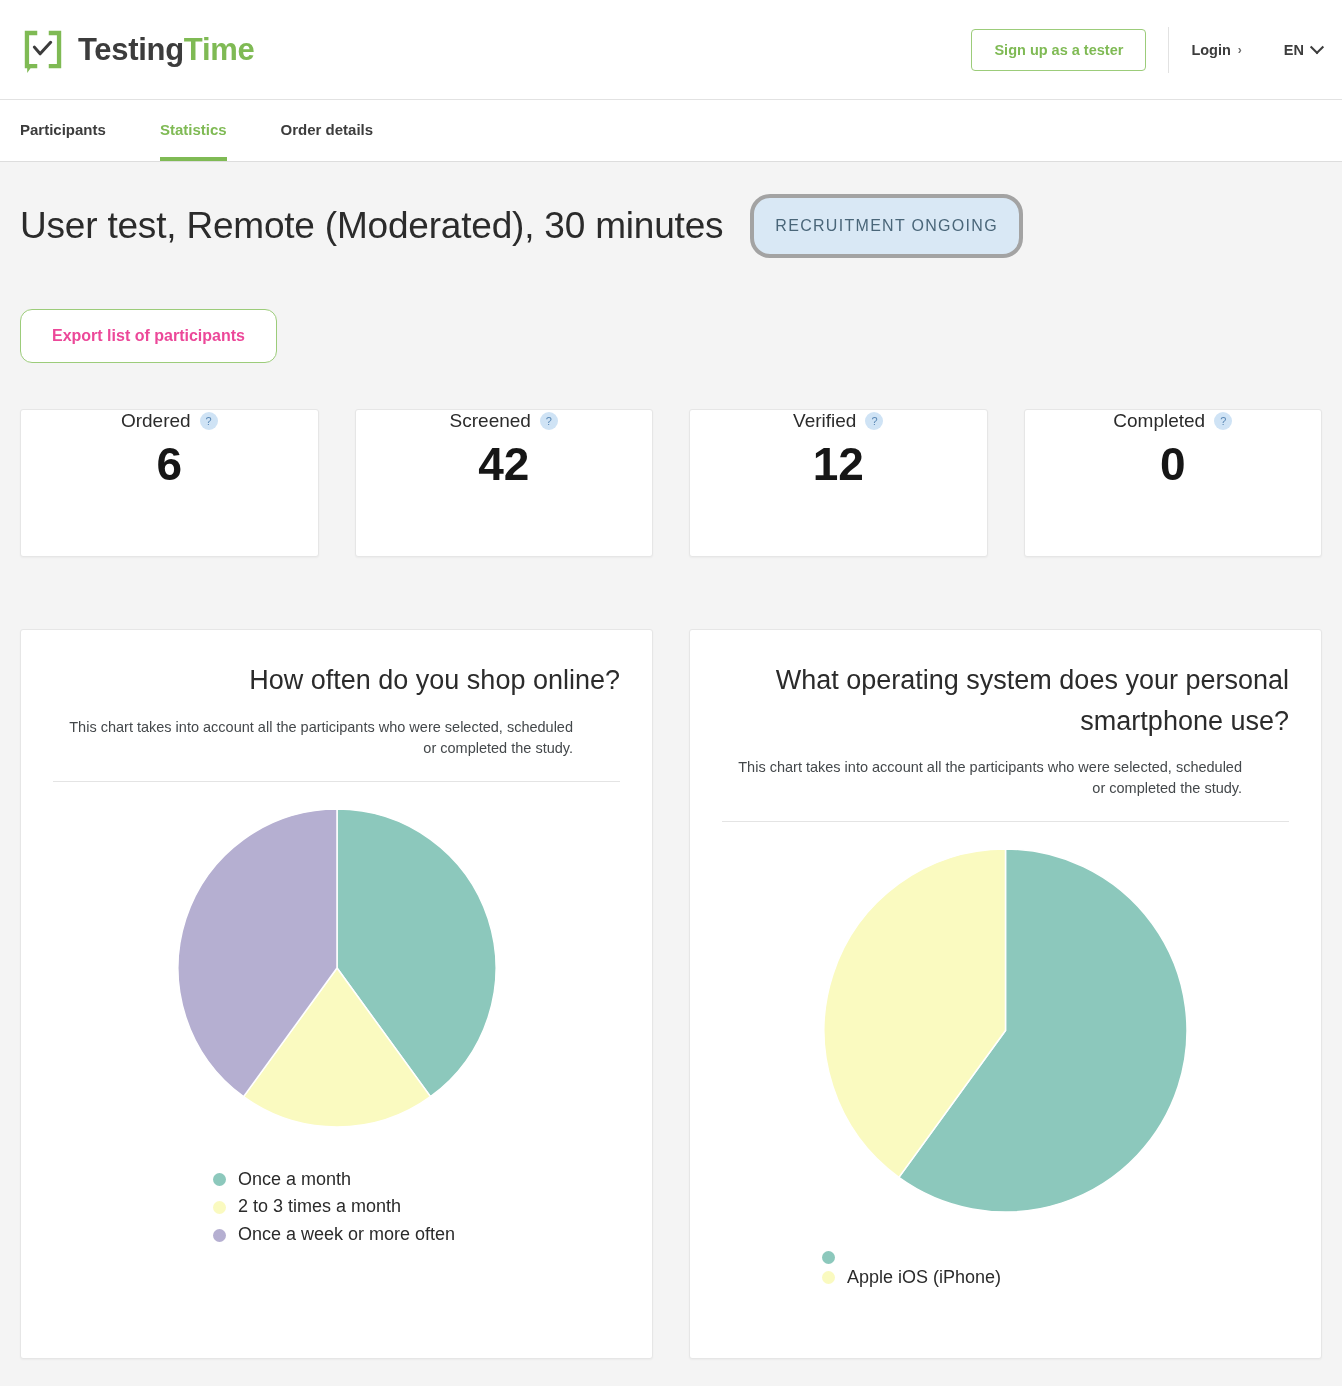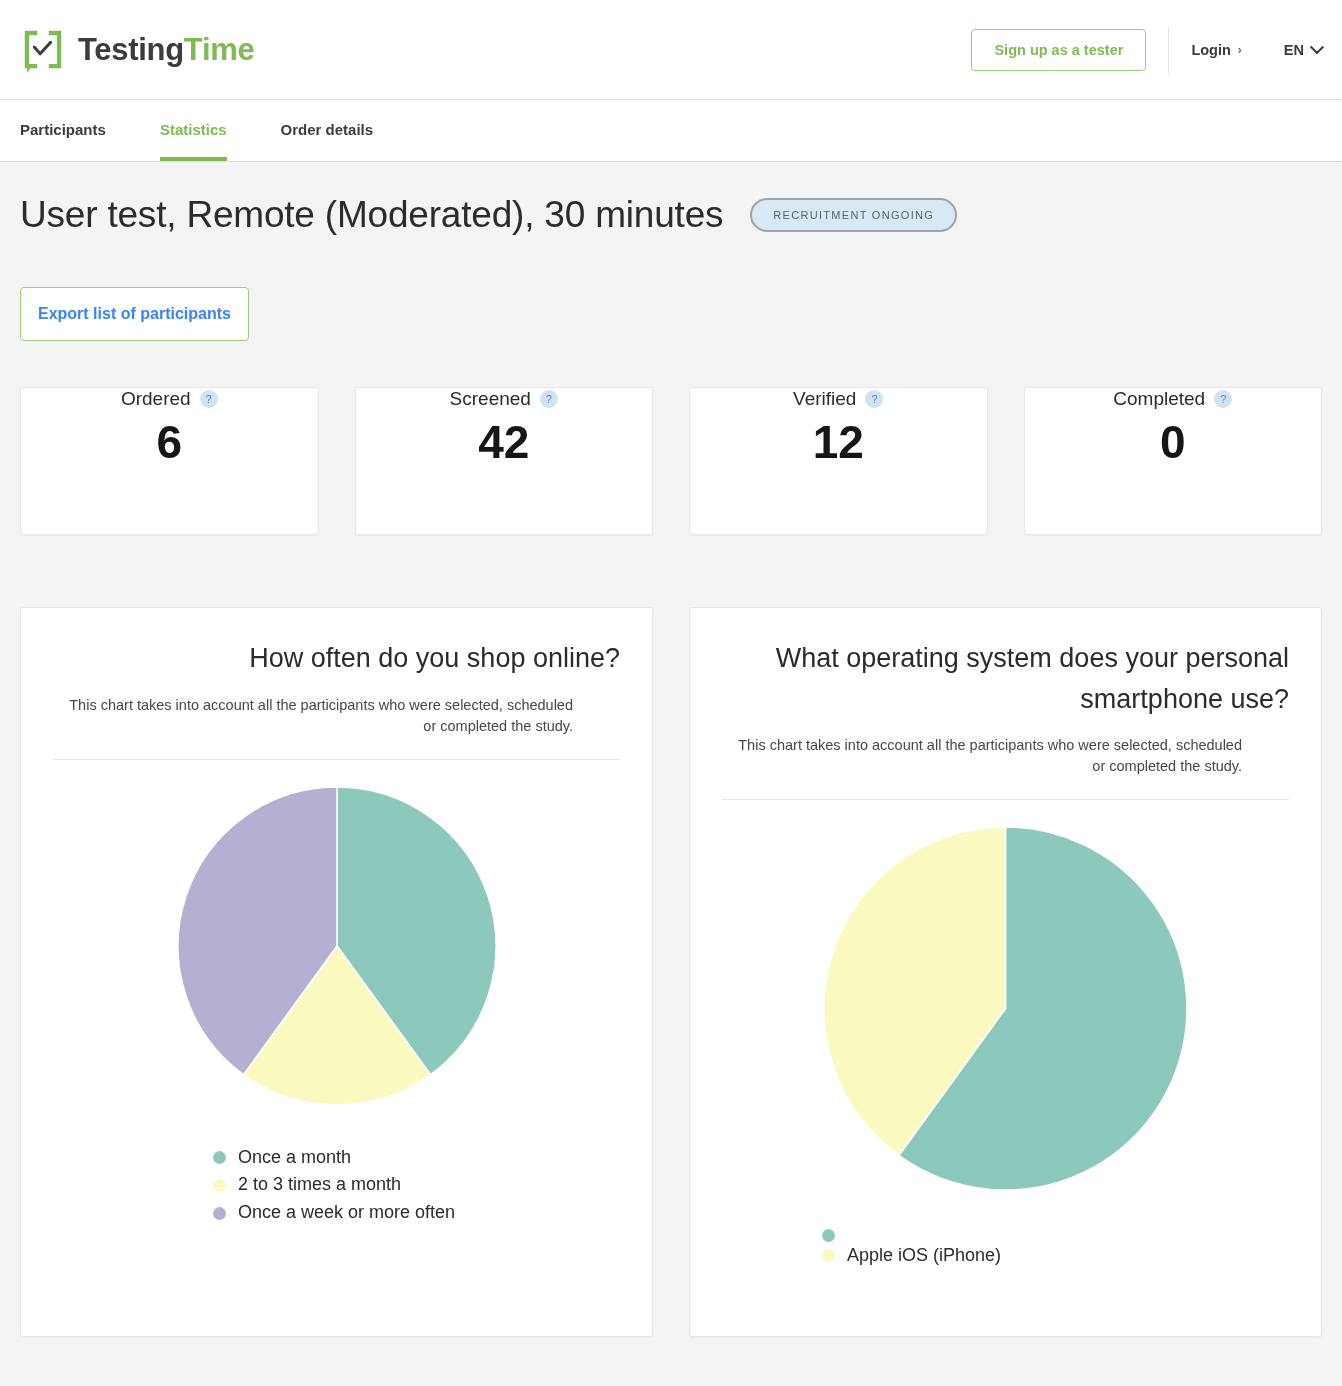--- a/index.html
+++ b/index.html
@@ -117,39 +117,39 @@
     padding-top: 32px;
   }
   .page-title {
     font-size: 37px;
     font-weight: normal;
     color: #2b2b2b;
     letter-spacing: -0.2px;
     white-space: nowrap;
   }
   .status-badge {
-    border: 2px solid #a3a3a3;
+    border: 4px solid #a3a3a3;
     background: #d9e8f5;
     color: #4a6679;
     border-radius: 20px;
-    font-size: 11px;
+    font-size: 16px;
     letter-spacing: 1.3px;
-    padding: 9px 21px;
+    padding: 19px 21px;
     white-space: nowrap;
   }
 
   .export-btn {
     margin-top: 51px;
     border: 1px solid #9ccc7a;
     background: #fff;
-    color: #3b82f6;
+    color: #ec4899;
     font-size: 16px;
     font-weight: bold;
-    border-radius: 4px;
-    padding: 17px 17px;
+    border-radius: 12px;
+    padding: 17px 31px;
     cursor: pointer;
   }
 
   
   .stats {
     margin-top: 46px;
     display: flex;
     gap: 36px;
   }
   .stat-card {

